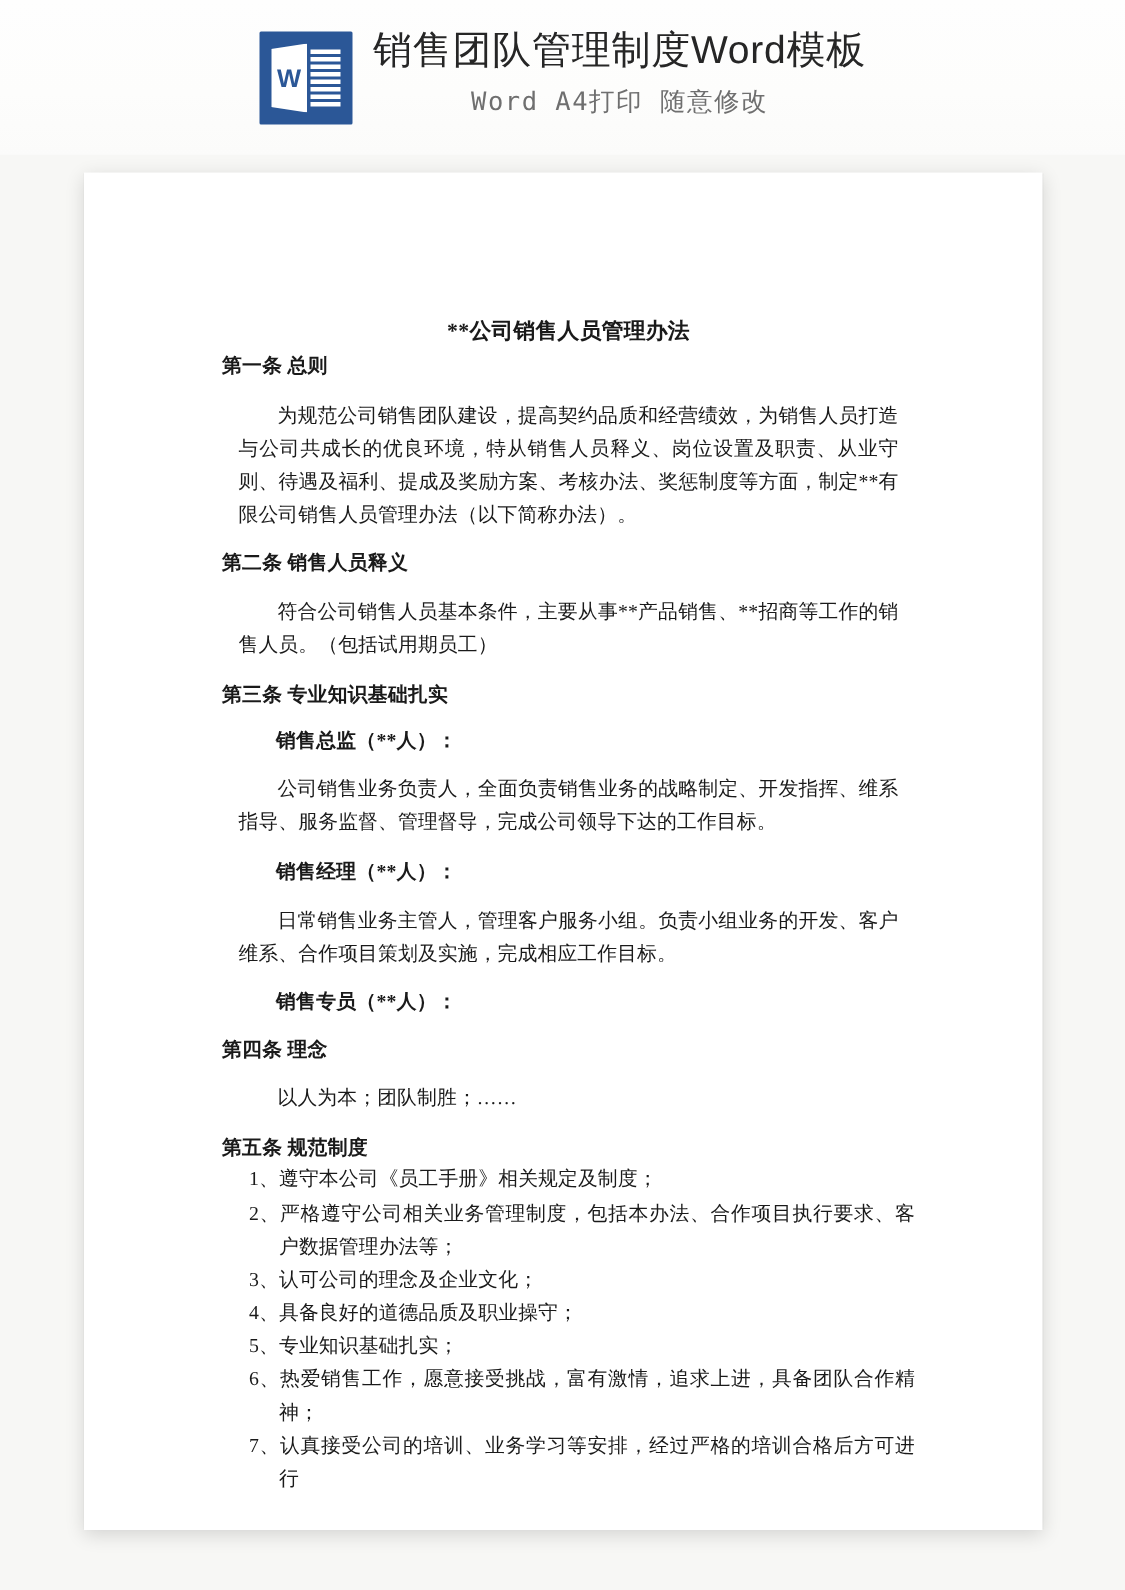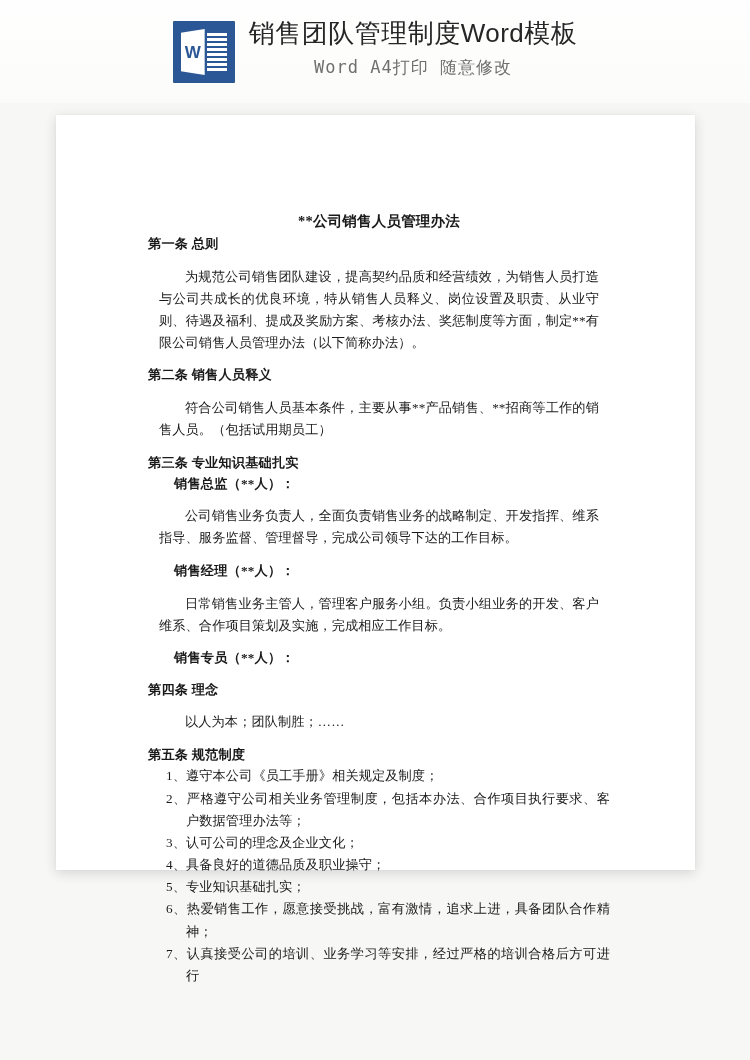--- a/index.html
+++ b/index.html
@@ -117,21 +117,21 @@
     height: 957px;
     background: #f7f7f5;
   }
 
   
   #page-sheet {
     position: absolute;
     left: 56px;
     top: 115px;
     width: 639px;
-    height: 755px;
+    height: 905px;
     background: #ffffff;
     box-shadow: 0 3px 12px rgba(0,0,0,0.14), 0 0 1px rgba(0,0,0,0.08);
   }
 
   #doc-body {
     position: absolute;
     left: 92px;   
     top: 95px;    
     width: 462px;
     font-family: "Liberation Serif", "DejaVu Serif", serif;
@@ -152,21 +152,21 @@
     font-size: 13.2px;
     line-height: 1.62;
     margin: 0;
     letter-spacing: 0.2px;
   }
   .sec-head.spaced { margin-top: 10px; }
   .sub-head {
     font-weight: 700;
     font-size: 13.2px;
     line-height: 1.62;
-    margin: 0;
+    margin: 10px;
     text-indent: 26px;
     letter-spacing: 0.2px;
   }
   .para {
     font-size: 13.2px;
     line-height: 1.66;
     margin: 11px;
     text-indent: 26px;
     text-align: justify;
     letter-spacing: 0.1px;

